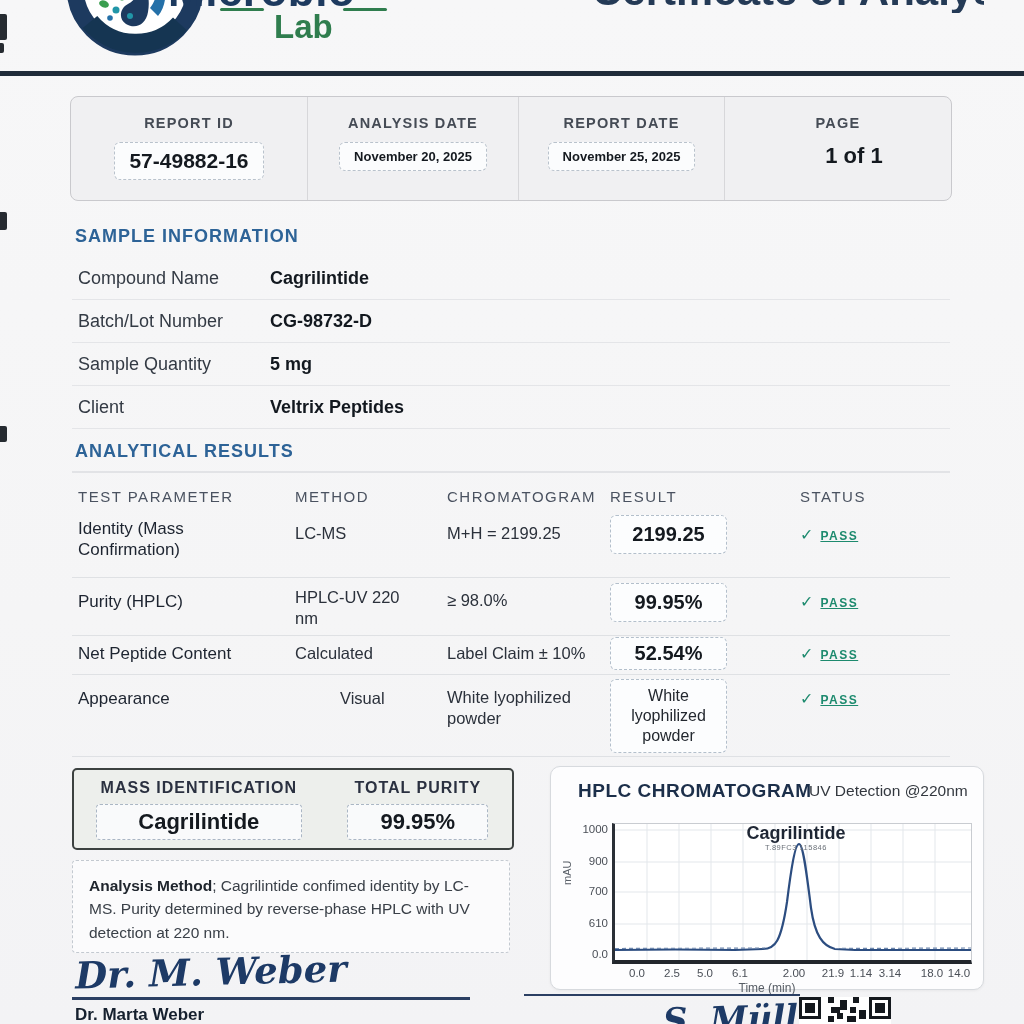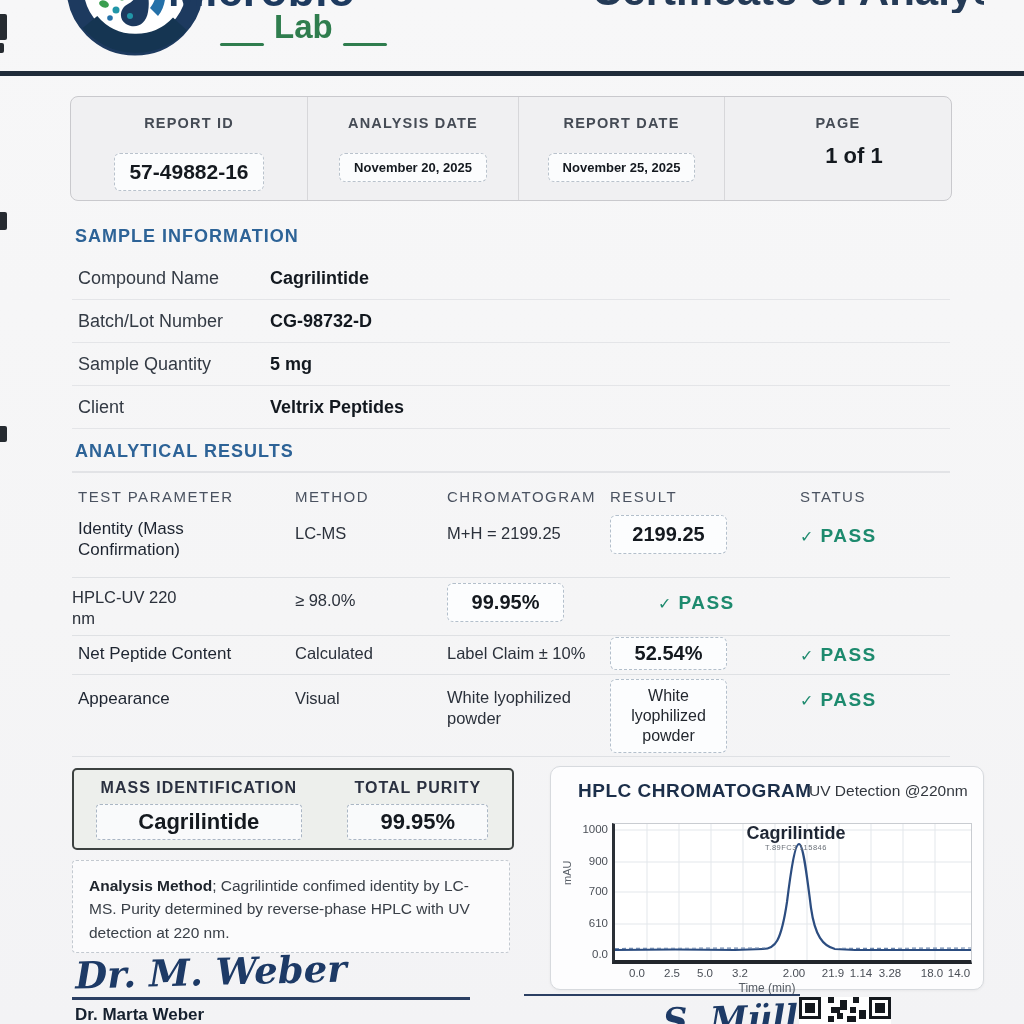--- a/index.html
+++ b/index.html
@@ -4,34 +4,34 @@
 <style>
   html,body{margin:0;padding:0;background:#e9e9ea;}
   .page{position:relative;width:1024px;height:1024px;overflow:hidden;
         background:linear-gradient(180deg,#f7f7f8 0%,#f5f5f6 60%,#f3f3f5 100%);
         font-family:"Liberation Sans", sans-serif;color:#222;}
   .abs{position:absolute;}
   .crop{overflow:hidden;}
 
   
   .brand-top{font-size:44px;font-weight:bold;color:#1d3a5f;letter-spacing:.5px;}
-  .brand-lab{display:flex;align-items:flex-end;gap:10px;color:#2f7d4e;font-weight:bold;font-size:33px;}
+  .brand-lab{display:flex;align-items:flex-start;gap:10px;color:#2f7d4e;font-weight:bold;font-size:33px;}
   .lab-dash{display:inline-block;width:44px;height:3px;background:#2f7d4e;border-radius:2px;}
   .doc-title{font-size:42px;font-weight:bold;color:#243a56;white-space:nowrap;}
   .subtitle{font-size:20px;color:#34393f;white-space:nowrap;}
   .top-rule{left:0;top:71px;width:1024px;height:5px;background:#202c3a;}
 
   
   .report-bar{left:70px;top:96px;width:880px;height:103px;background:#f0f0f2;
               border:1.5px solid #c9c9cd;border-radius:8px;display:grid;
               grid-template-columns:236px 211px 206px 1fr;}
   .rb-cell{display:flex;flex-direction:column;align-items:center;padding-top:18px;}
   .rb-cell + .rb-cell{border-left:1px solid #d7d7da;}
   .rb-label{font-size:14.5px;font-weight:bold;color:#454b55;letter-spacing:1.2px;}
-  .rb-box{margin-top:22px;border:1.5px dashed #b9c2cc;border-radius:6px;background:#fbfcfd;
+  .rb-box{margin-top:11px;border:1.5px dashed #b9c2cc;border-radius:6px;background:#fbfcfd;
           padding:6px 14px;font-weight:bold;color:#14191f;}
   .rb-box.id{font-size:21px;}
   .rb-box.date{font-size:13px;}
   .rb-plain{margin-top:12px;font-weight:bold;font-size:22px;color:#14191f;margin-left:32px;}
 
   .section-h{font-size:18px;font-weight:bold;color:#2d6397;letter-spacing:1px;}
   .rule{height:1.5px;background:#e2e3e6;}
 
   
   .info-rows{left:72px;top:257px;width:878px;}
@@ -48,21 +48,21 @@
   .th-status{padding-left:48px;}
   .trow{border-bottom:1px solid #dfe1e4;align-items:start;}
   .td-param{padding:9px 10px 9px 6px;font-size:17px;color:#1d2430;line-height:1.25;}
   .td{padding:9px 10px 9px 0;font-size:16.5px;color:#2b313b;line-height:1.3;}
   .res-box{margin-top:6px;width:117px;box-sizing:border-box;border:1.5px dashed #b3bfcb;border-radius:6px;
            background:#fcfdfe;text-align:center;font-weight:bold;font-size:20px;color:#14191f;
            padding:7px 2px;}
   .res-box.small{font-size:16px;font-weight:normal;color:#23282f;line-height:1.25;padding:6px 4px;}
   .status-cell{padding:16px 0 0 48px;color:#1d8a6e;white-space:nowrap;}
   .status-cell .chk{font-size:16px;margin-right:7px;}
-  .status-cell .pass{font-weight:bold;font-size:19px;letter-spacing:1.5px;}
+  .status-cell .pass{font-weight:bold;font-size:12px;letter-spacing:1.5px;text-decoration:underline;}
 
   
   .sum-box{left:72px;top:768px;width:438px;height:78px;background:#edefec;border:2px solid #3c4140;
            border-radius:5px;display:grid;grid-template-columns:57% 43%;}
   .sum-col{display:flex;flex-direction:column;align-items:center;padding-top:9px;}
   .sum-label{font-size:16px;font-weight:bold;color:#2a3040;letter-spacing:1px;}
   .sum-val{margin-top:7px;border:1.5px dashed #aab6c4;border-radius:4px;background:#f9fafb;
            padding:4px 22px;font-weight:bold;font-size:22px;color:#14191f;}
 
   
@@ -192,39 +192,40 @@
     <div class="tbl-grid trow" style="height:68px;">
       <div class="td-param">Identity (Mass Confirmation)</div>
       <div class="td" style="padding-top:14px;">LC-MS</div>
       <div class="td" style="padding-top:14px;">M+H = 2199.25</div>
       <div>
           <div class="res-box">2199.25</div>
         </div>
       <div class="status-cell"><span class="chk">✓</span><span class="pass">PASS</span></div>
     </div>
     <div class="tbl-grid trow" style="height:57px;">
+      <div class="td-param" style="padding-top:13px;">Purity (HPLC)</div>
       <div class="td" style="width:105px;">HPLC-UV 220 nm</div>
       <div class="td" style="padding-top:12px;">≥ 98.0%</div>
       <div>
           <div class="res-box" style="margin-top:5px;">99.95%</div>
         </div>
       <div class="status-cell" style="padding-top:14px;"><span class="chk">✓</span><span class="pass">PASS</span></div>
     </div>
     <div class="tbl-grid trow" style="height:38px;">
       <div class="td-param" style="padding-top:7px;">Net Peptide Content</div>
       <div class="td" style="padding-top:7px;">Calculated</div>
       <div class="td" style="padding-top:7px;">Label Claim ± 10%</div>
       <div>
           <div class="res-box" style="margin-top:1px;padding:4px 2px;">52.54%</div>
         </div>
       <div class="status-cell" style="padding-top:8px;"><span class="chk">✓</span><span class="pass">PASS</span></div>
     </div>
     <div class="tbl-grid trow" style="height:81px;border-bottom-width:1.5px;">
       <div class="td-param" style="padding-top:13px;">Appearance</div>
-      <div class="td" style="padding-top:13px;">Visual</div>
+      <div class="td" style="padding-top:13px;margin-left:45px;">Visual</div>
       <div class="td" style="padding-top:12px;width:150px;">White lyophilized powder</div>
       <div>
           <div class="res-box small" style="margin-top:4px;">White lyophilized powder</div>
         </div>
       <div class="status-cell" style="padding-top:14px;"><span class="chk">✓</span><span class="pass">PASS</span></div>
     </div>
   </div>
 
   <div class="abs sum-box">
     <div class="sum-col">
@@ -275,25 +276,25 @@
       </svg>
     </div>
 
     <div class="abs peak-label">Cagrilintide</div>
     <div class="abs peak-sub">T.89FC3 115846</div>
 
     <div class="abs xticks">
       <span class="xtick" style="left:25px;">0.0</span>
       <span class="xtick" style="left:60px;">2.5</span>
       <span class="xtick" style="left:93px;">5.0</span>
-      <span class="xtick" style="left:128px;">3.2</span>
+      <span class="xtick" style="left:128px;">6.1</span>
       <span class="xtick" style="left:182px;">2.00</span>
       <span class="xtick" style="left:221px;">21.9</span>
       <span class="xtick" style="left:249px;">1.14</span>
-      <span class="xtick" style="left:278px;">3.28</span>
+      <span class="xtick" style="left:278px;">3.14</span>
       <span class="xtick" style="left:320px;">18.0</span>
       <span class="xtick" style="left:347px;">14.0</span>
     </div>
     <div class="abs xaxis-label">Time (min)</div>
   </div>
 
   <div class="abs script" style="left:75px;top:950px;font-size:37px;">Dr. M. Weber</div>
   <div class="abs sig-line" style="left:72px;top:997px;width:398px;"></div>
   <div class="abs sig-name" style="left:75px;top:1005px;">Dr. Marta Weber</div>
 

